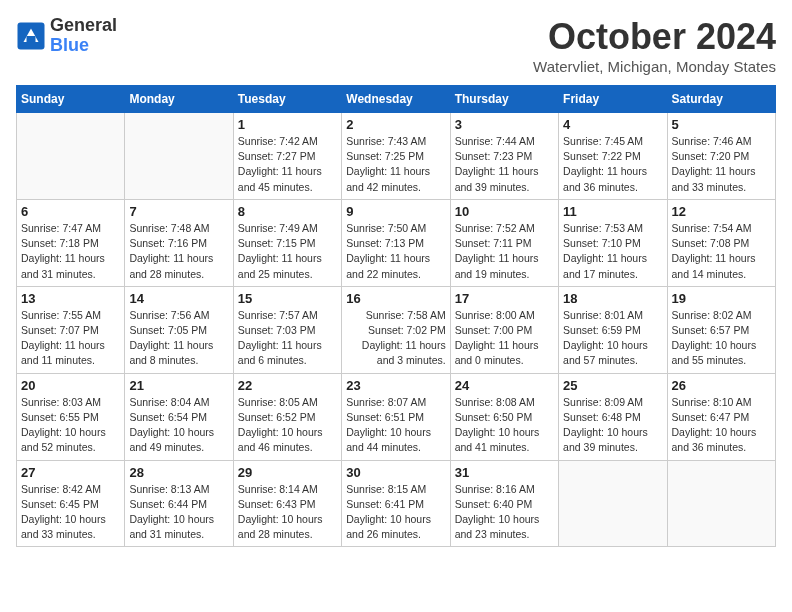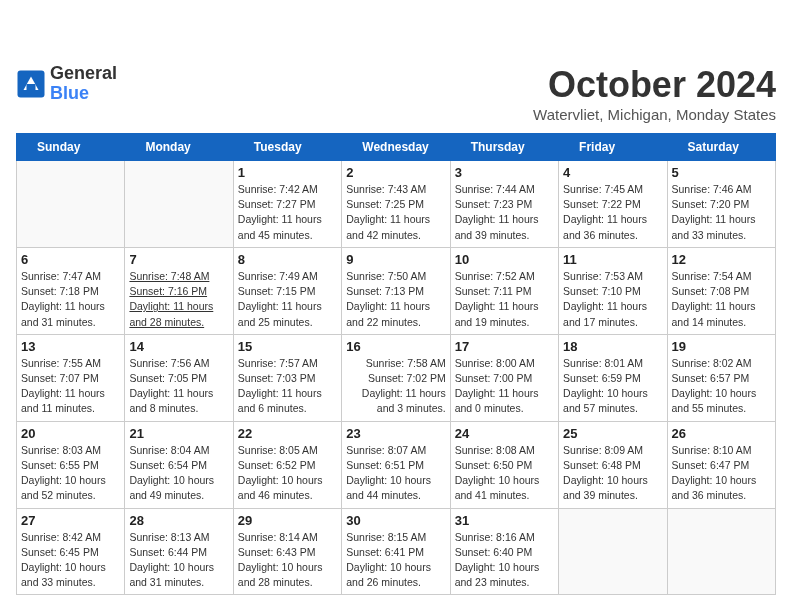--- a/index.html
+++ b/index.html
@@ -8,21 +8,20 @@
       background: #fff;
       width: 792px;
       min-height: 612px;
       padding: 16px;
     }
     .header {
       display: flex;
       justify-content: space-between;
       align-items: flex-start;
       margin-bottom: 10px;
-      margin-top: 48px;
     }
     .logo {
       display: flex;
       align-items: center;
     }
     .logo-text {
       font-size: 18px;
       font-weight: bold;
       color: #333;
       line-height: 1.1;
@@ -46,21 +45,21 @@
       color: #555;
     }
     .calendar {
       width: 100%;
       border-collapse: collapse;
       font-size: 11px;
     }
     .calendar th {
       background: #1565c0;
       color: #fff;
-      padding: 6px 20px;
+      padding: 6px 4px;
       text-align: left;
       font-size: 12px;
       font-weight: bold;
       border: 1px solid #1565c0;
     }
     .calendar td {
       border: 1px solid #ccc;
       vertical-align: top;
       padding: 4px 4px;
       width: 108px;
@@ -152,21 +151,21 @@
       </tr>
       <tr>
         <td>
           <div class="day-num">6</div>
           <div class="day-info" style="white-space: pre-line;">Sunrise: 7:47 AM
 Sunset: 7:18 PM
 Daylight: 11 hours and 31 minutes.</div>
         </td>
         <td>
           <div class="day-num">7</div>
-          <div class="day-info" style="white-space: pre-line; text-decoration: underline;">Sunrise: 7:48 AM
+          <div class="day-info" style="white-space: pre-line;">Sunrise: 7:48 AM
 Sunset: 7:16 PM
 Daylight: 11 hours and 28 minutes.</div>
         </td>
         <td>
           <div class="day-num">8</div>
           <div class="day-info" style="white-space: pre-line;">Sunrise: 7:49 AM
 Sunset: 7:15 PM
 Daylight: 11 hours and 25 minutes.</div>
         </td>
         <td>

